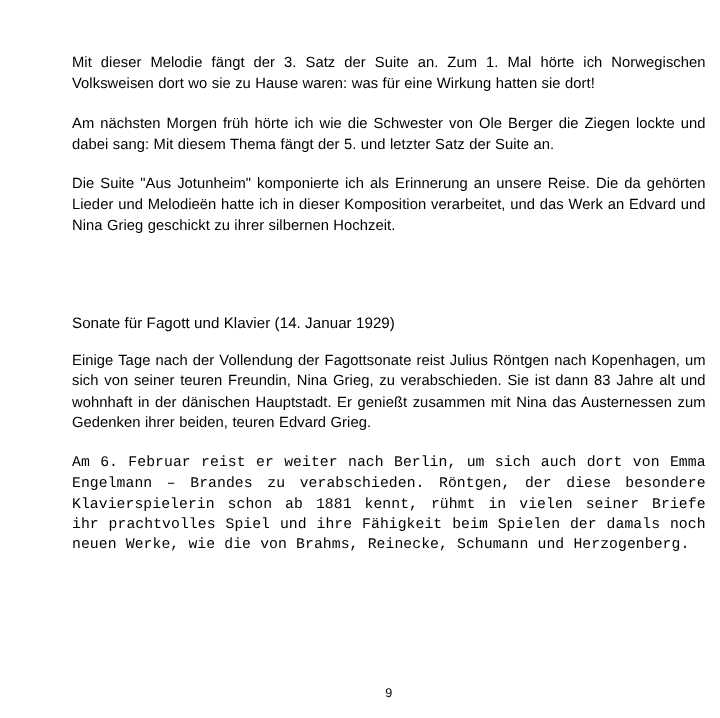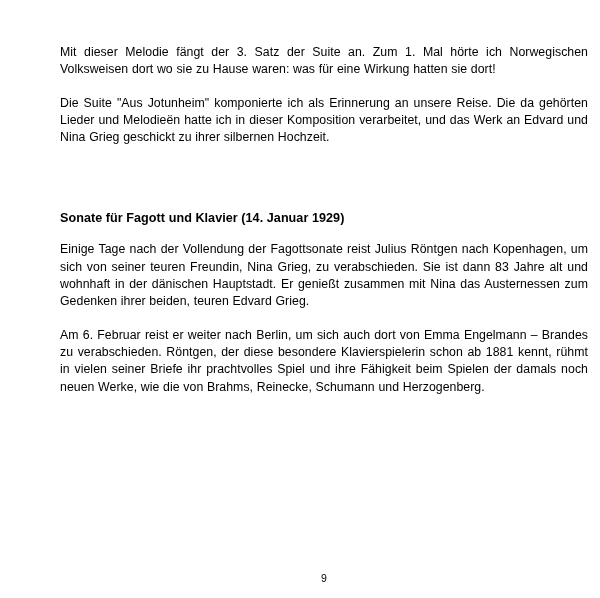--- a/index.html
+++ b/index.html
@@ -26,47 +26,49 @@
   .para {
     font-size: 12.3px;
     line-height: 17.3px;
     text-align: justify;
     margin: 0 0 16px 0;
     letter-spacing: 0.05px;
     word-spacing: 0.2px;
   }
   .para:last-of-type {
     margin-bottom: 0;
+    font-family: Liberation Mono, monospace;
   }
   .spacer-big {
     height: 48px;
   }
   .heading {
     font-size: 12.6px;
-    font-weight: bold;
+    font-weight: normal;
     line-height: 17px;
     margin: 0 0 14px 0;
     letter-spacing: 0.05px;
   }
   .page-number {
     position: absolute;
     left: 0;
     right: 0;
     bottom: 14px;
     text-align: center;
     font-size: 10.5px;
     line-height: 12px;
   }
 </style>
 </head>
 <body>
 
 <div class="page">
 
   <p class="para">Mit dieser Melodie fängt der 3. Satz der Suite an. Zum 1. Mal hörte ich Norwegischen Volksweisen dort wo sie zu Hause waren: was für eine Wirkung hatten sie dort!</p>
+  <p class="para">Am nächsten Morgen früh hörte ich wie die Schwester von Ole Berger die Ziegen lockte und dabei sang: Mit diesem Thema fängt der 5. und letzter Satz der Suite an.</p>
   <p class="para">Die Suite "Aus Jotunheim" komponierte ich als Erinnerung an unsere Reise. Die da gehörten Lieder und Melodieën hatte ich in dieser Komposition verarbeitet, und das Werk an Edvard und Nina Grieg geschickt zu ihrer silbernen Hochzeit.</p>
 
   <div class="spacer-big"></div>
 
   <h2 class="heading">Sonate für Fagott und Klavier (14. Januar 1929)</h2>
 
   <p class="para">Einige Tage nach der Vollendung der Fagottsonate reist Julius Röntgen nach Kopenhagen, um sich von seiner teuren Freundin, Nina Grieg, zu verabschieden. Sie ist dann 83 Jahre alt und wohnhaft in der dänischen Hauptstadt. Er genießt zusammen mit Nina das Austernessen zum Gedenken ihrer beiden, teuren Edvard Grieg.</p>
   <p class="para">Am 6. Februar reist er weiter nach Berlin, um sich auch dort von Emma Engelmann – Brandes zu verabschieden. Röntgen, der diese besondere Klavierspielerin schon ab 1881 kennt, rühmt in vielen seiner Briefe ihr prachtvolles Spiel und ihre Fähigkeit beim Spielen der damals noch neuen Werke, wie die von Brahms, Reinecke, Schumann und Herzogenberg.</p>
 
   <div class="page-number">9</div>

